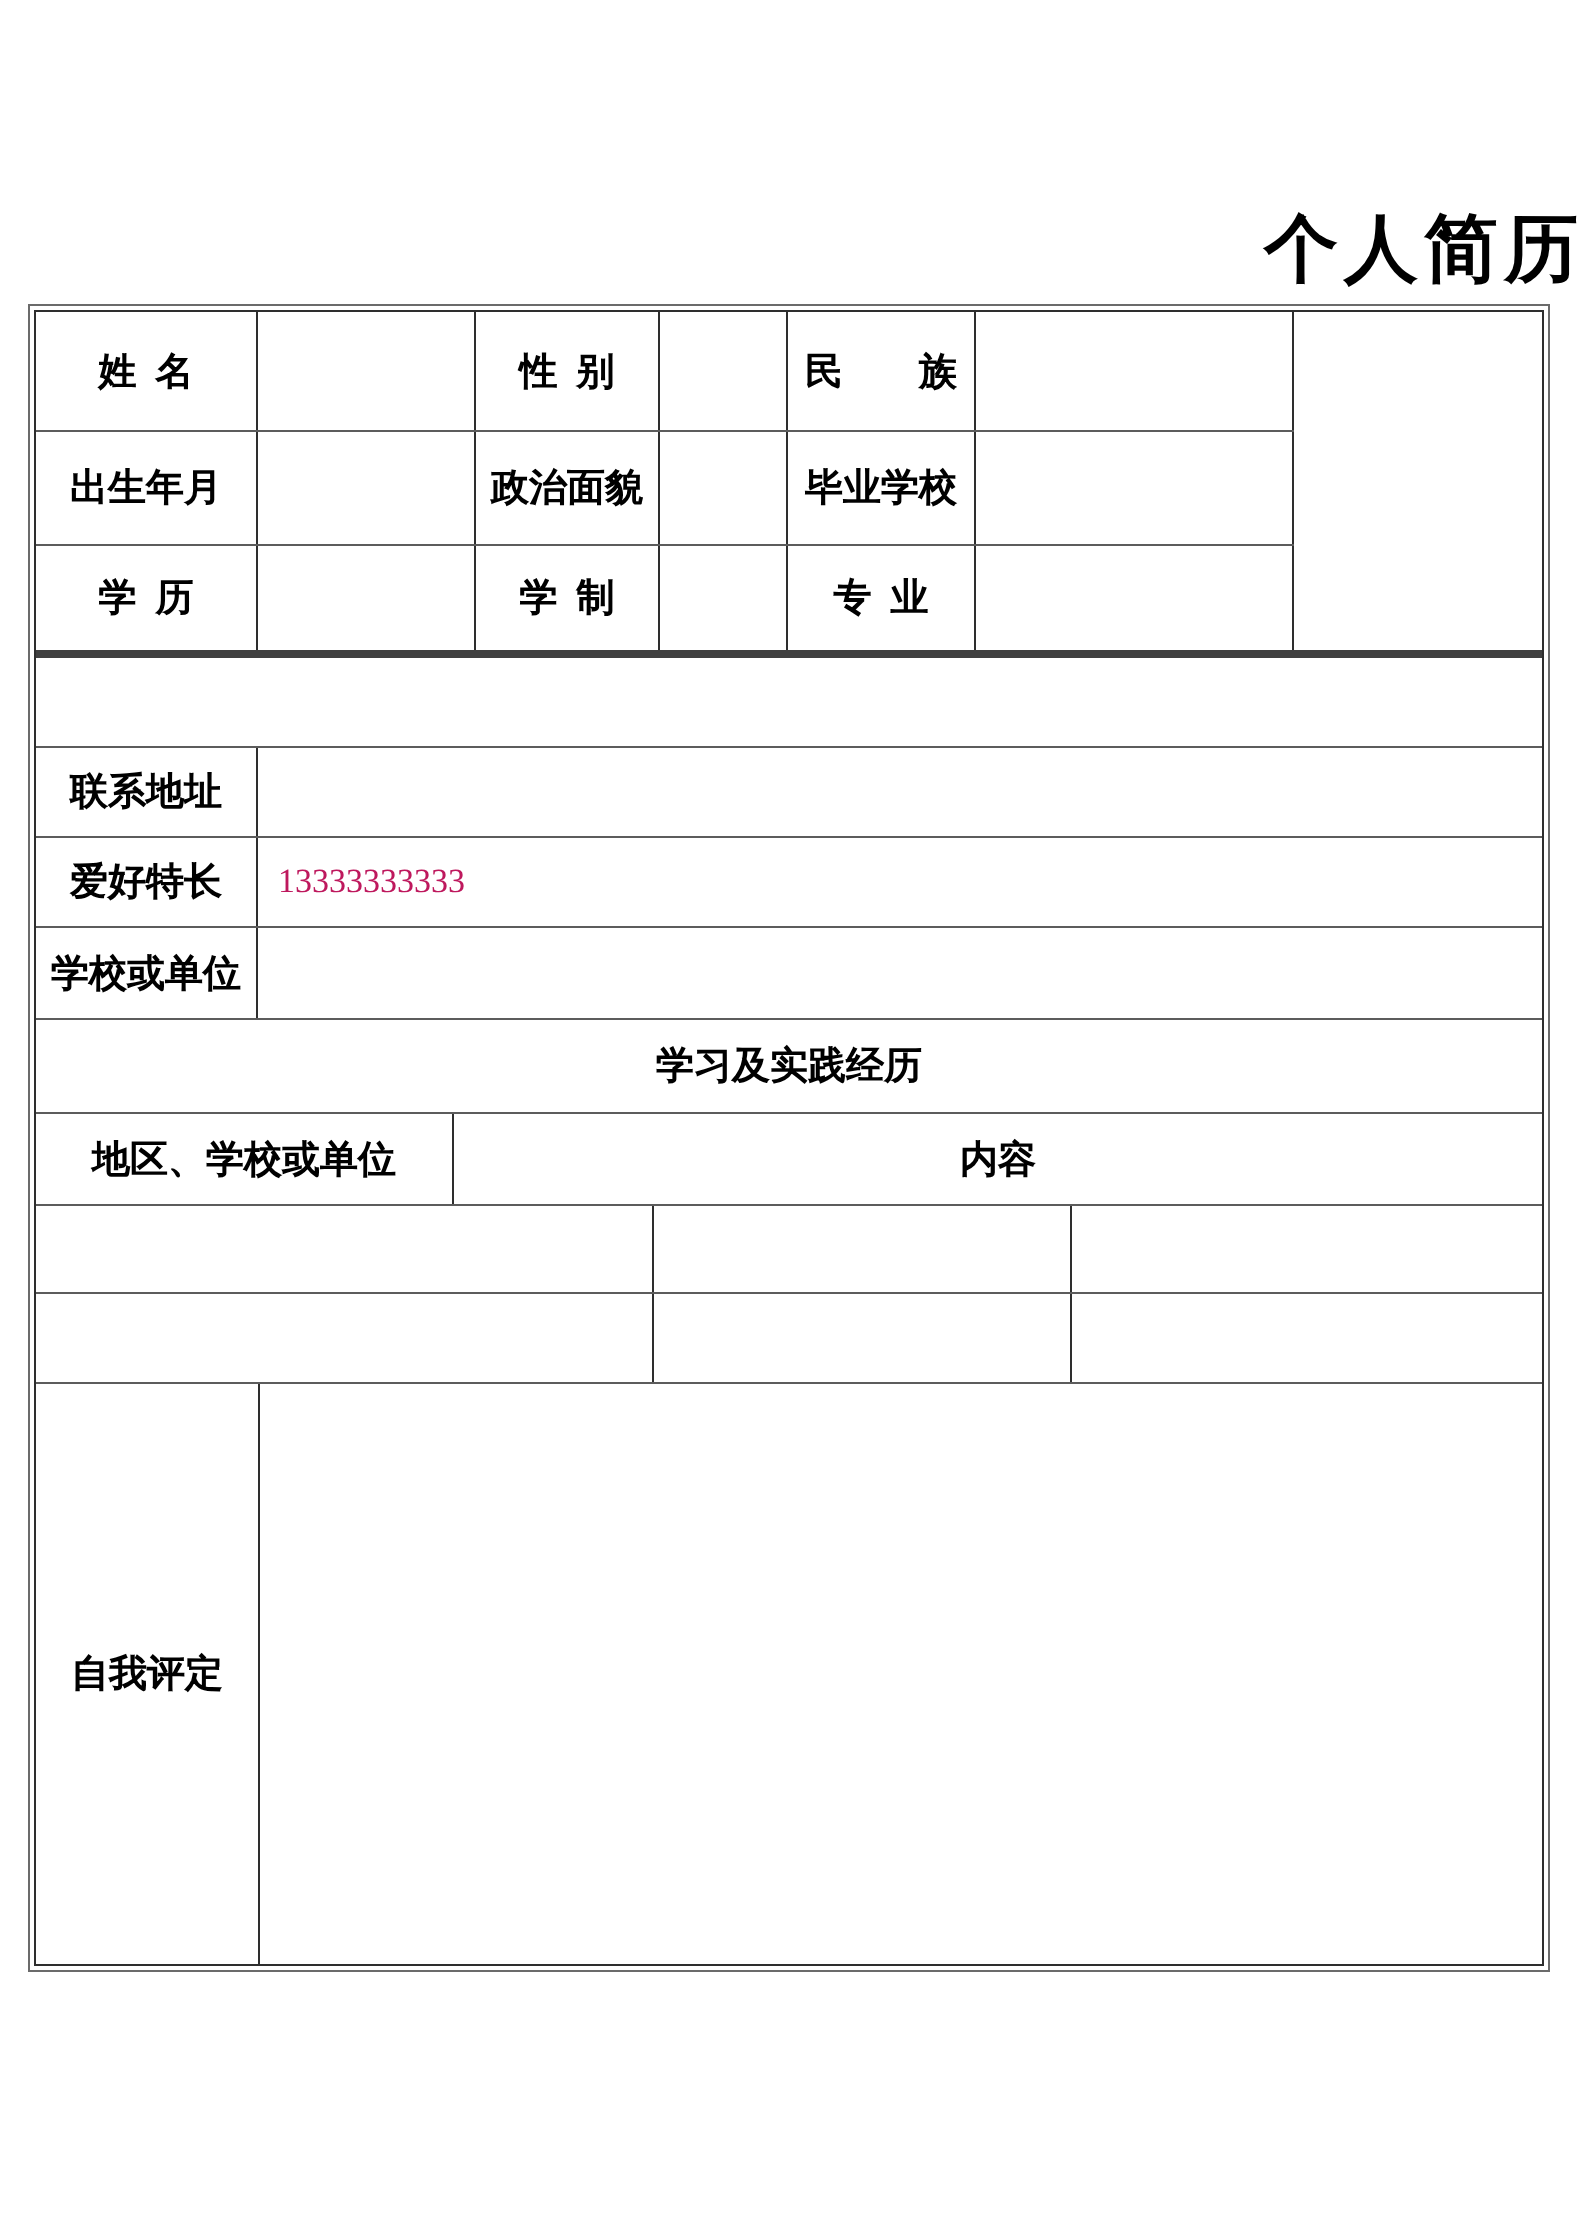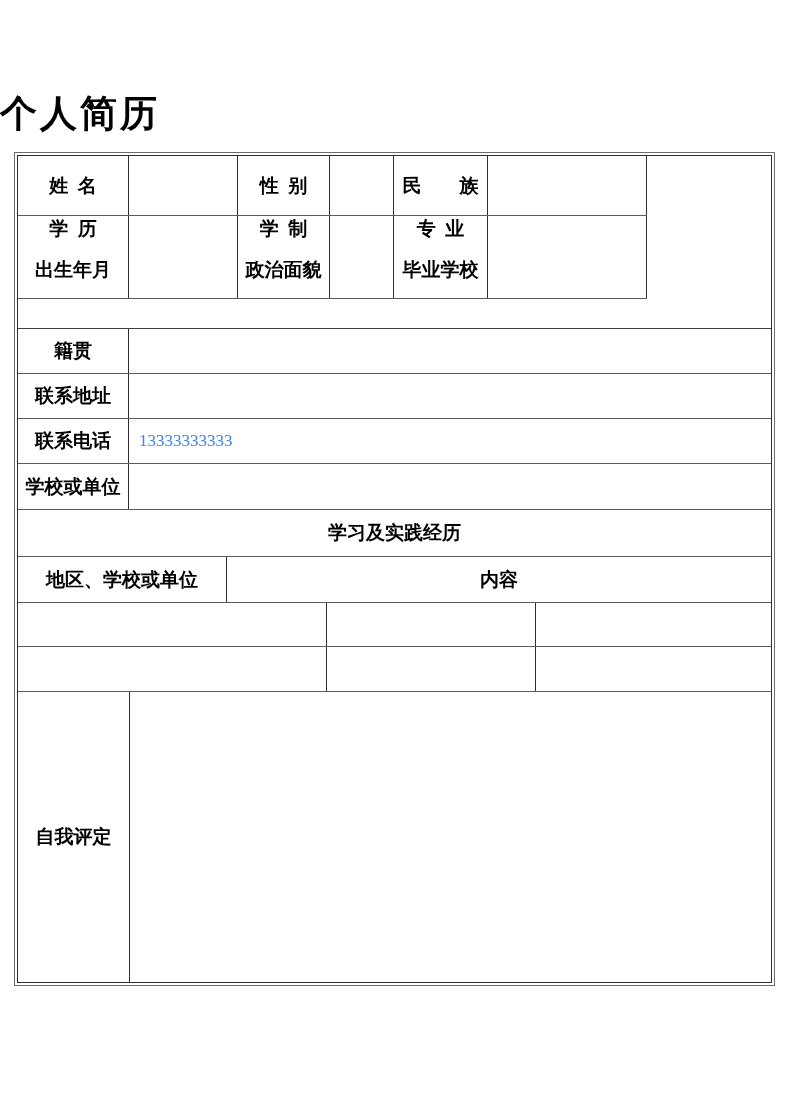--- a/index.html
+++ b/index.html
@@ -1,22 +1,22 @@
 <!DOCTYPE html>
 <html><head>
 <meta charset="utf-8">
 <style>
   html, body { margin: 0; padding: 0; background: #ffffff; }
   body {
     width: 792px; height: 1120px; position: relative;
     font-family: "Liberation Serif", serif; color: #000;
   }
   .title {
-    position: absolute; top: 92px; left: 0; width: 100%;
-    text-align: left; font-size: 37px; font-weight: bold;
+    position: absolute; top: 104px; left: 0; width: 100%;
+    text-align: right; font-size: 37px; font-weight: bold;
     letter-spacing: 3px; line-height: 1.2; white-space: pre;
   }
   
   .table-shell {
     position: absolute; left: 14px; top: 152px;
     width: 761px; height: 834px; box-sizing: border-box;
     border: 1px solid #6b6b6b; padding: 2px; background: #fff;
   }
   .rtable {
     width: 100%; height: 100%; box-sizing: border-box;
@@ -26,23 +26,23 @@
   .trow.last { border-bottom: none; flex: 1 1 auto; }
   .cell {
     box-sizing: border-box; border-right: 1px solid #2e2e2e;
     display: flex; align-items: center; justify-content: center;
     white-space: pre; overflow: hidden; flex: 0 0 auto;
   }
   .cell.fill { flex: 1 1 auto; }
   .cell.no-br { border-right: none; }
   .label { font-weight: bold; font-size: 19px; }
   .left-al { justify-content: flex-start; padding-left: 10px; }
-  .phone-text { font-size: 17px; color: #3b82f6; font-weight: normal; }
+  .phone-text { font-size: 17px; color: #be185d; font-weight: normal; }
   
-  .top-section { display: flex; flex-direction: column; height: 173px; border-bottom: 1px solid #404040; box-sizing: border-box; flex: 0 0 auto; }
+  .top-section { display: flex; height: 173px; border-bottom: 4px solid #404040; box-sizing: border-box; flex: 0 0 auto; }
   .top-left { width: 629px; display: flex; flex-direction: column; box-sizing: border-box; }
   .top-left .trow { flex: 0 0 auto; }
   .top-left .trow.r3 { border-bottom: none; flex: 1 1 auto; }
   .photo-cell { flex: 1 1 auto; box-sizing: border-box; }
   
   .w-l1 { width: 111px; } .w-v1 { width: 109px; }
   .w-l2 { width: 92px;  } .w-v2 { width: 64px;  }
   .w-l3 { width: 94px; text-align: right;  }
   .w-mid-v1 { width: 247px; } .w-mid-l2 { width: 113px; }
   .w-exp1 { width: 309px; } .w-exp2 { width: 209px; font-family: Liberation Mono, monospace; }
@@ -63,53 +63,52 @@
     <div class="top-section">
       <div class="top-left">
         <div class="trow h60">
           <div class="cell label w-l1">姓  名</div>
           <div class="cell w-v1"></div>
           <div class="cell label w-l2">性  别</div>
           <div class="cell w-v2"></div>
           <div class="cell label w-l3">民        族</div>
           <div class="cell fill"></div>
         </div>
+        <div class="trow h57">
+          <div class="cell label w-l1">出生年月</div>
+          <div class="cell w-v1"></div>
+          <div class="cell label w-l2">政治面貌</div>
+          <div class="cell w-v2"></div>
+          <div class="cell label w-l3">毕业学校</div>
+          <div class="cell fill"></div>
+        </div>
         <div class="trow r3">
           <div class="cell label w-l1">学  历</div>
           <div class="cell w-v1"></div>
           <div class="cell label w-l2">学  制</div>
           <div class="cell w-v2"></div>
           <div class="cell label w-l3">专  业</div>
           <div class="cell fill"></div>
         </div>
-        <div class="trow h57">
-          <div class="cell label w-l1">出生年月</div>
-          <div class="cell w-v1"></div>
-          <div class="cell label w-l2">政治面貌</div>
-          <div class="cell w-v2"></div>
-          <div class="cell label w-l3">毕业学校</div>
-          <div class="cell fill"></div>
-        </div>
       </div>
       <div class="photo-cell"></div>
     </div>
 
     <div class="trow h45">
-      <div class="cell label w-l1">籍贯</div>
       <div class="cell fill no-br"></div>
     </div>
 
     <div class="trow h45">
       <div class="cell label w-l1">联系地址</div>
       <div class="cell fill no-br"></div>
     </div>
 
 
     <div class="trow h45">
-      <div class="cell label w-l1">联系电话</div>
+      <div class="cell label w-l1">爱好特长</div>
       <div class="cell fill no-br left-al phone-text">13333333333</div>
     </div>
 
     <div class="trow h46">
       <div class="cell label w-l1">学校或单位</div>
       <div class="cell fill no-br"></div>
     </div>
 
     <div class="trow h47">
       <div class="cell fill no-br label">学习及实践经历</div>

